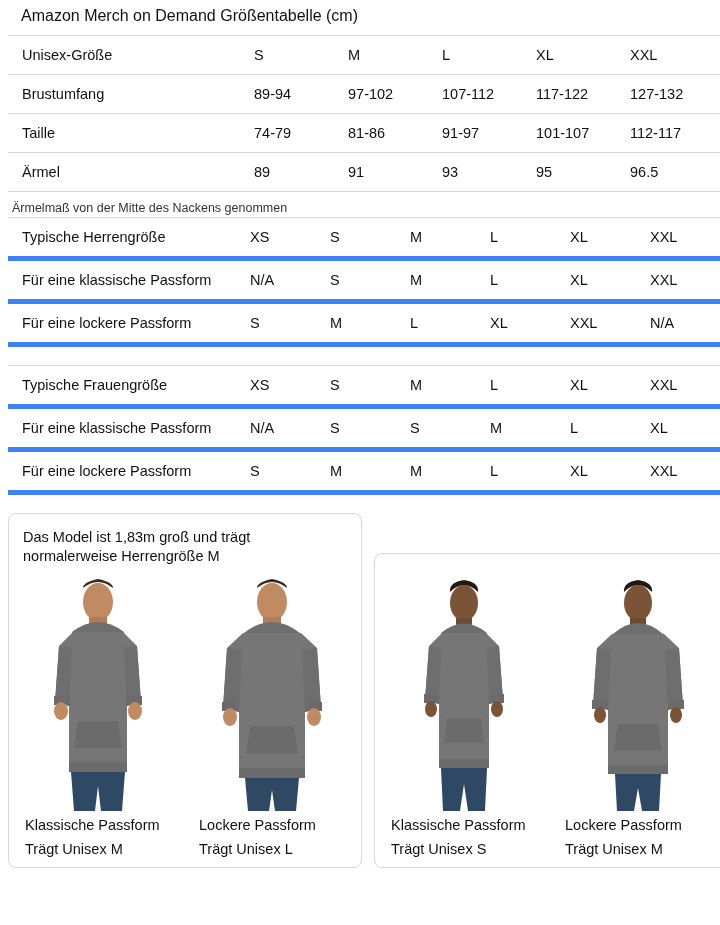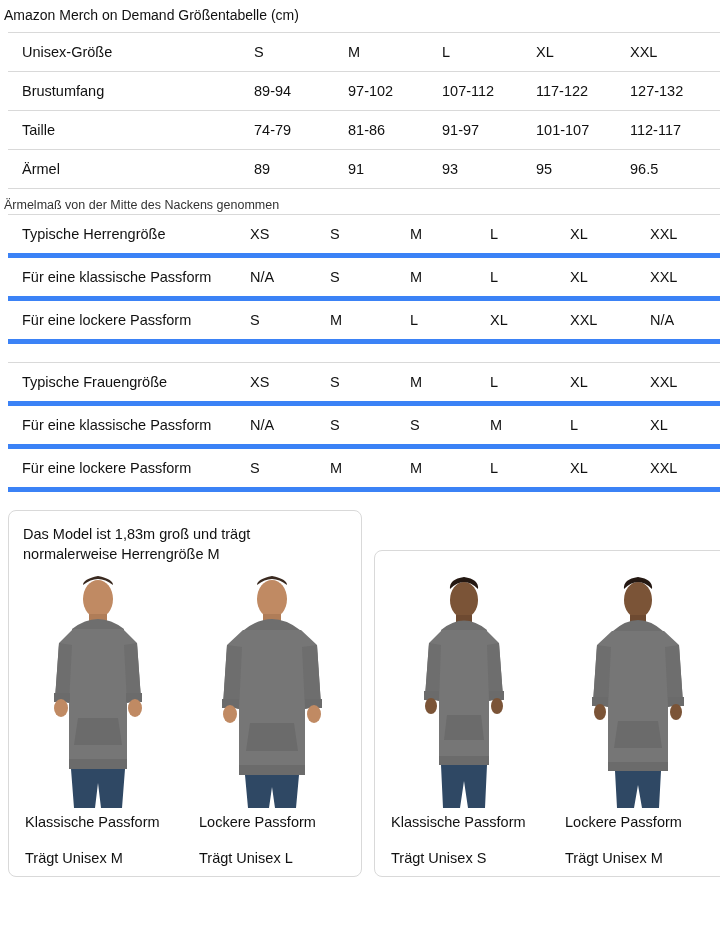--- a/index.html
+++ b/index.html
@@ -14,23 +14,23 @@
     color: #111111;
     font-size: 14px;
     overflow: hidden;
   }
   .page {
     width: 720px;
     box-sizing: border-box;
     padding: 0;
   }
   .page-title {
-    font-size: 14px;
-    color: #111111;
-    padding: 6px 0 8px 4px;
+    font-size: 16px;
+    color: #111111;
+    padding: 6px 0 8px 21px;
     line-height: 1.3;
   }
 
   table.sizetable {
     border-collapse: collapse;
     width: 706px;
     margin: 0 0 0 8px;
     table-layout: fixed;
   }
   table.sizetable td {
@@ -51,21 +51,21 @@
     font-weight: normal;
   }
   table.sizetable td.val {
     width: 94px;
     padding-left: 0;
   }
 
   .note {
     font-size: 12.5px;
     color: #333333;
-    padding: 9px 0 2px 4px;
+    padding: 9px 0 2px 12px;
   }
   .section-label {
     font-size: 14.5px;
     color: #111111;
     padding: 16px 0 6px 4px;
   }
 
   table.fittable {
     border-collapse: collapse;
     width: 706px;
@@ -121,21 +121,21 @@
   .fig-title {
     font-size: 14.5px;
     color: #111111;
     margin-top: 6px;
     text-align: left;
     padding-left: 2px;
   }
   .fig-sub {
     font-size: 14.5px;
     color: #111111;
-    margin-top: 20px;
+    margin-top: 8px;
     text-align: left;
     padding-left: 2px;
   }
 </style>
 </head>
 <body>
 
 <div class="page">
 
   <div class="page-title">Amazon Merch on Demand Größentabelle (cm)</div>

